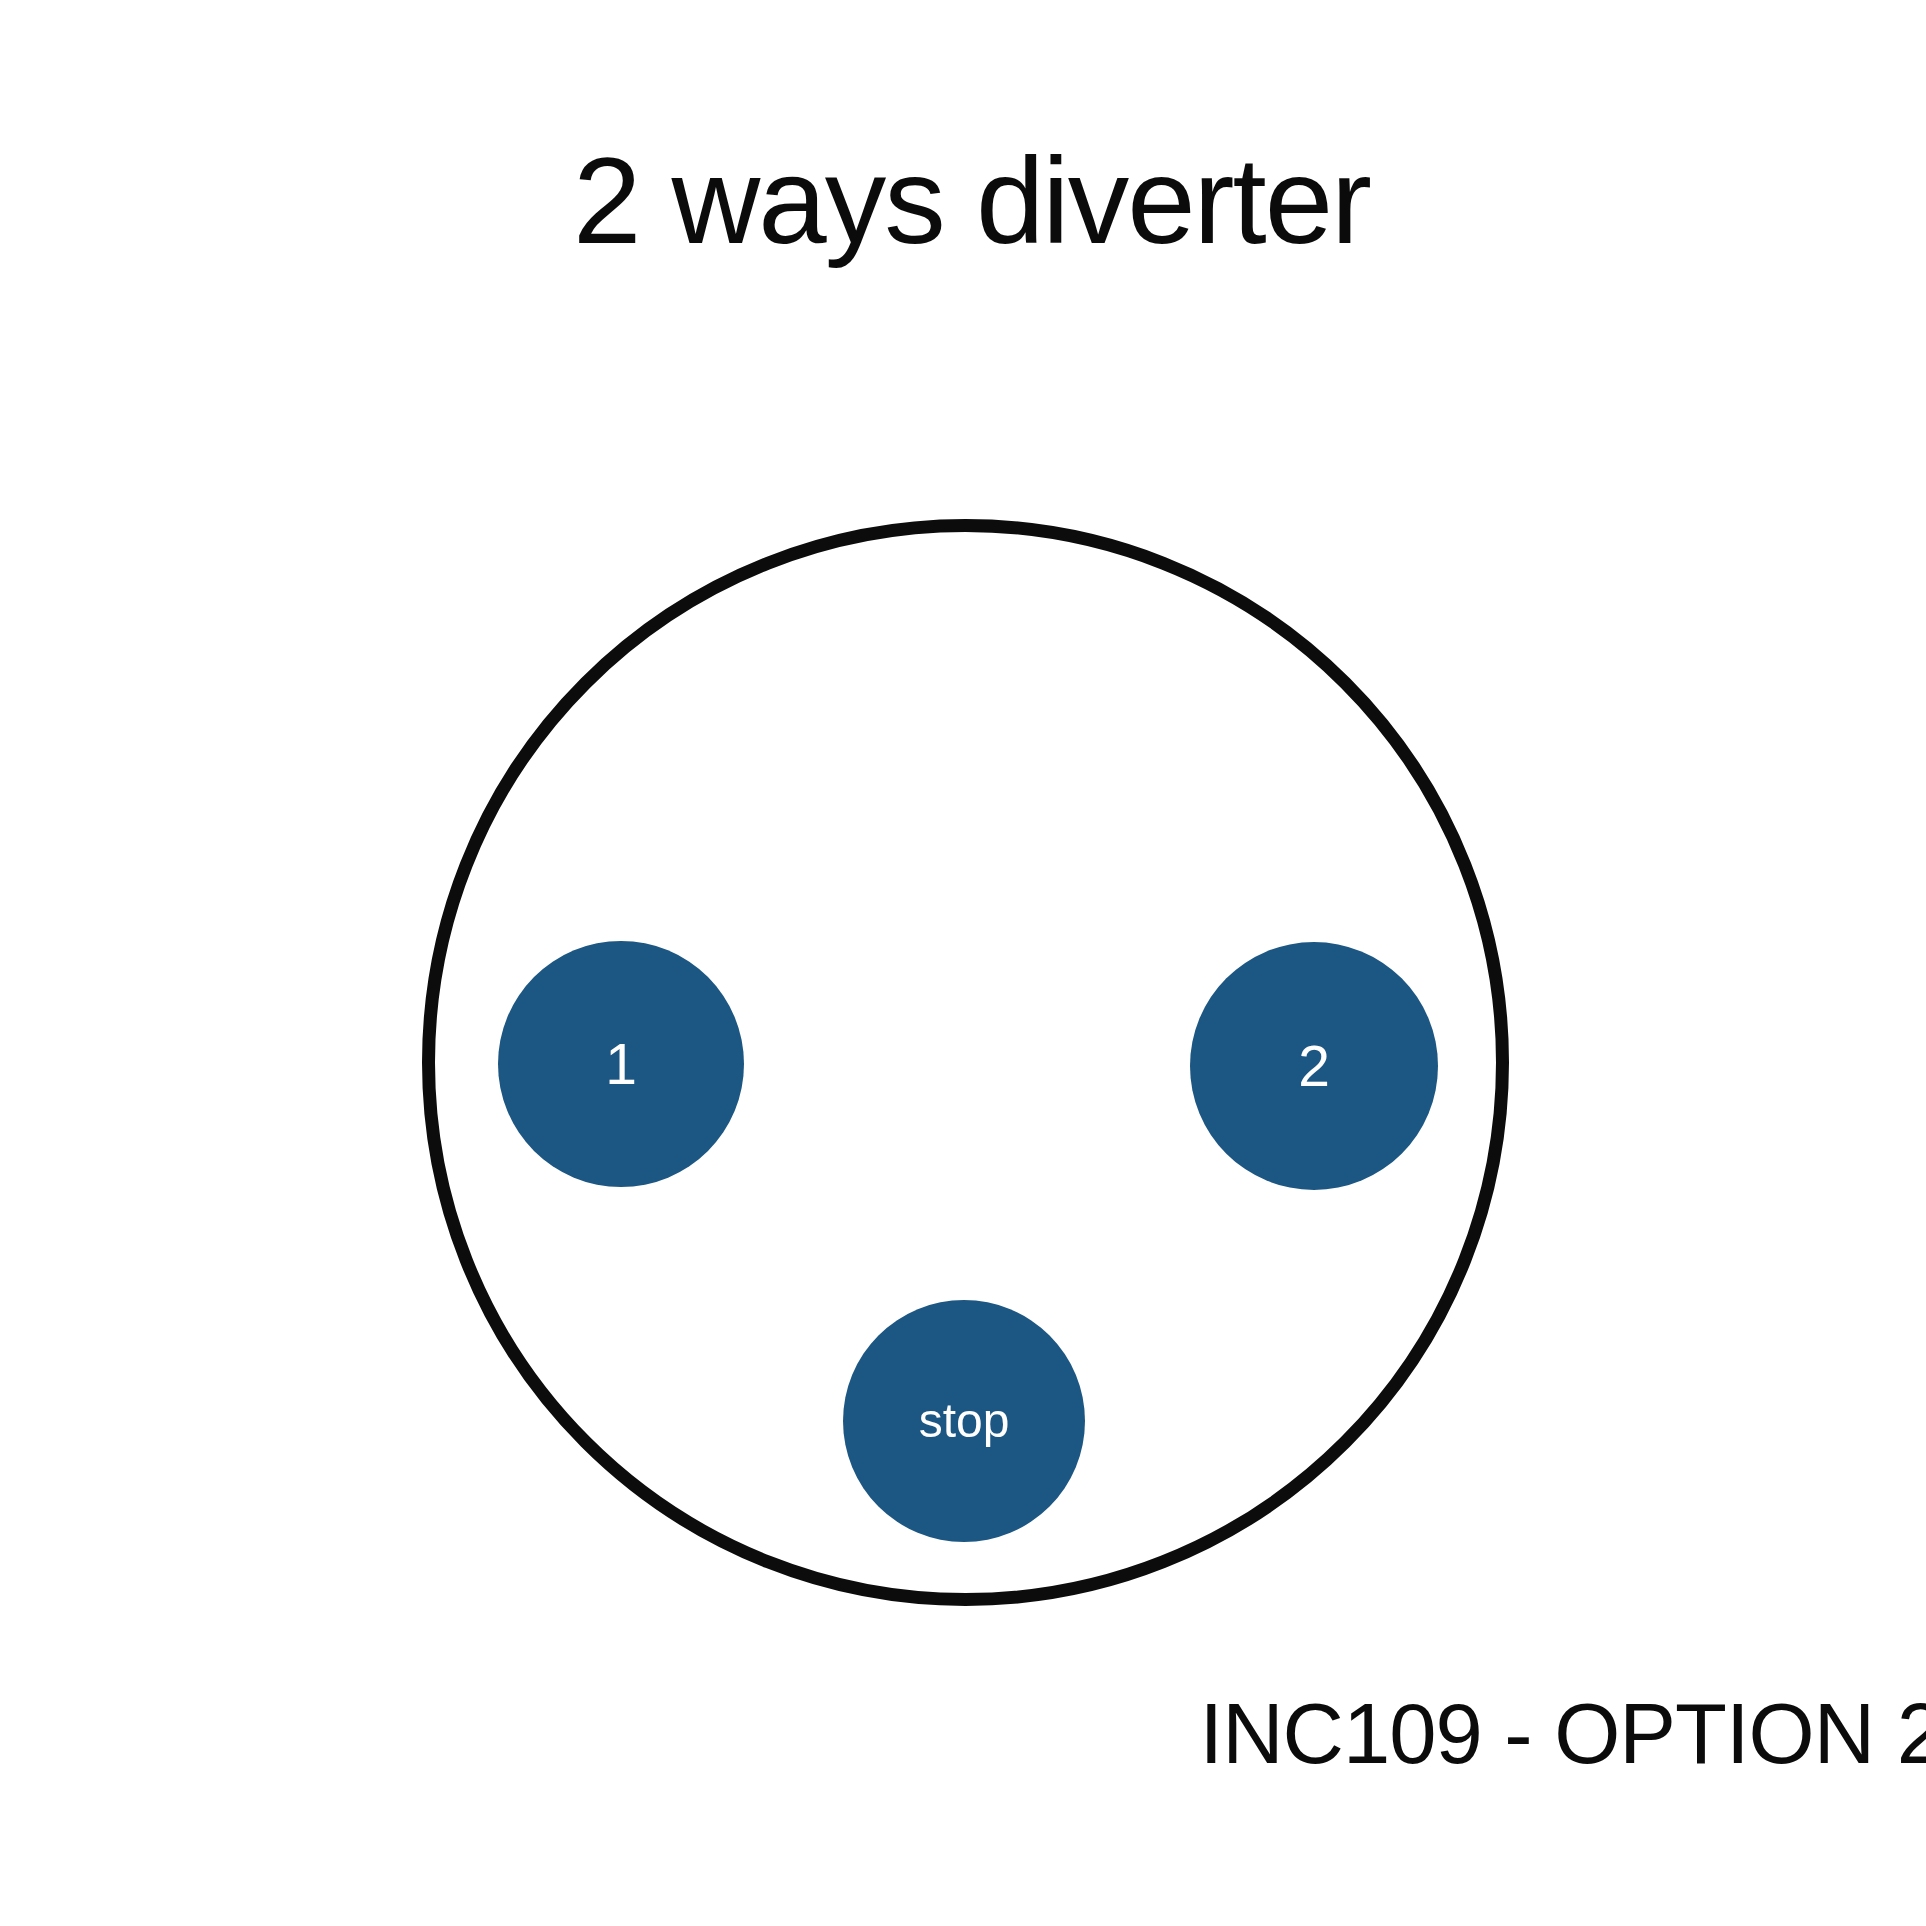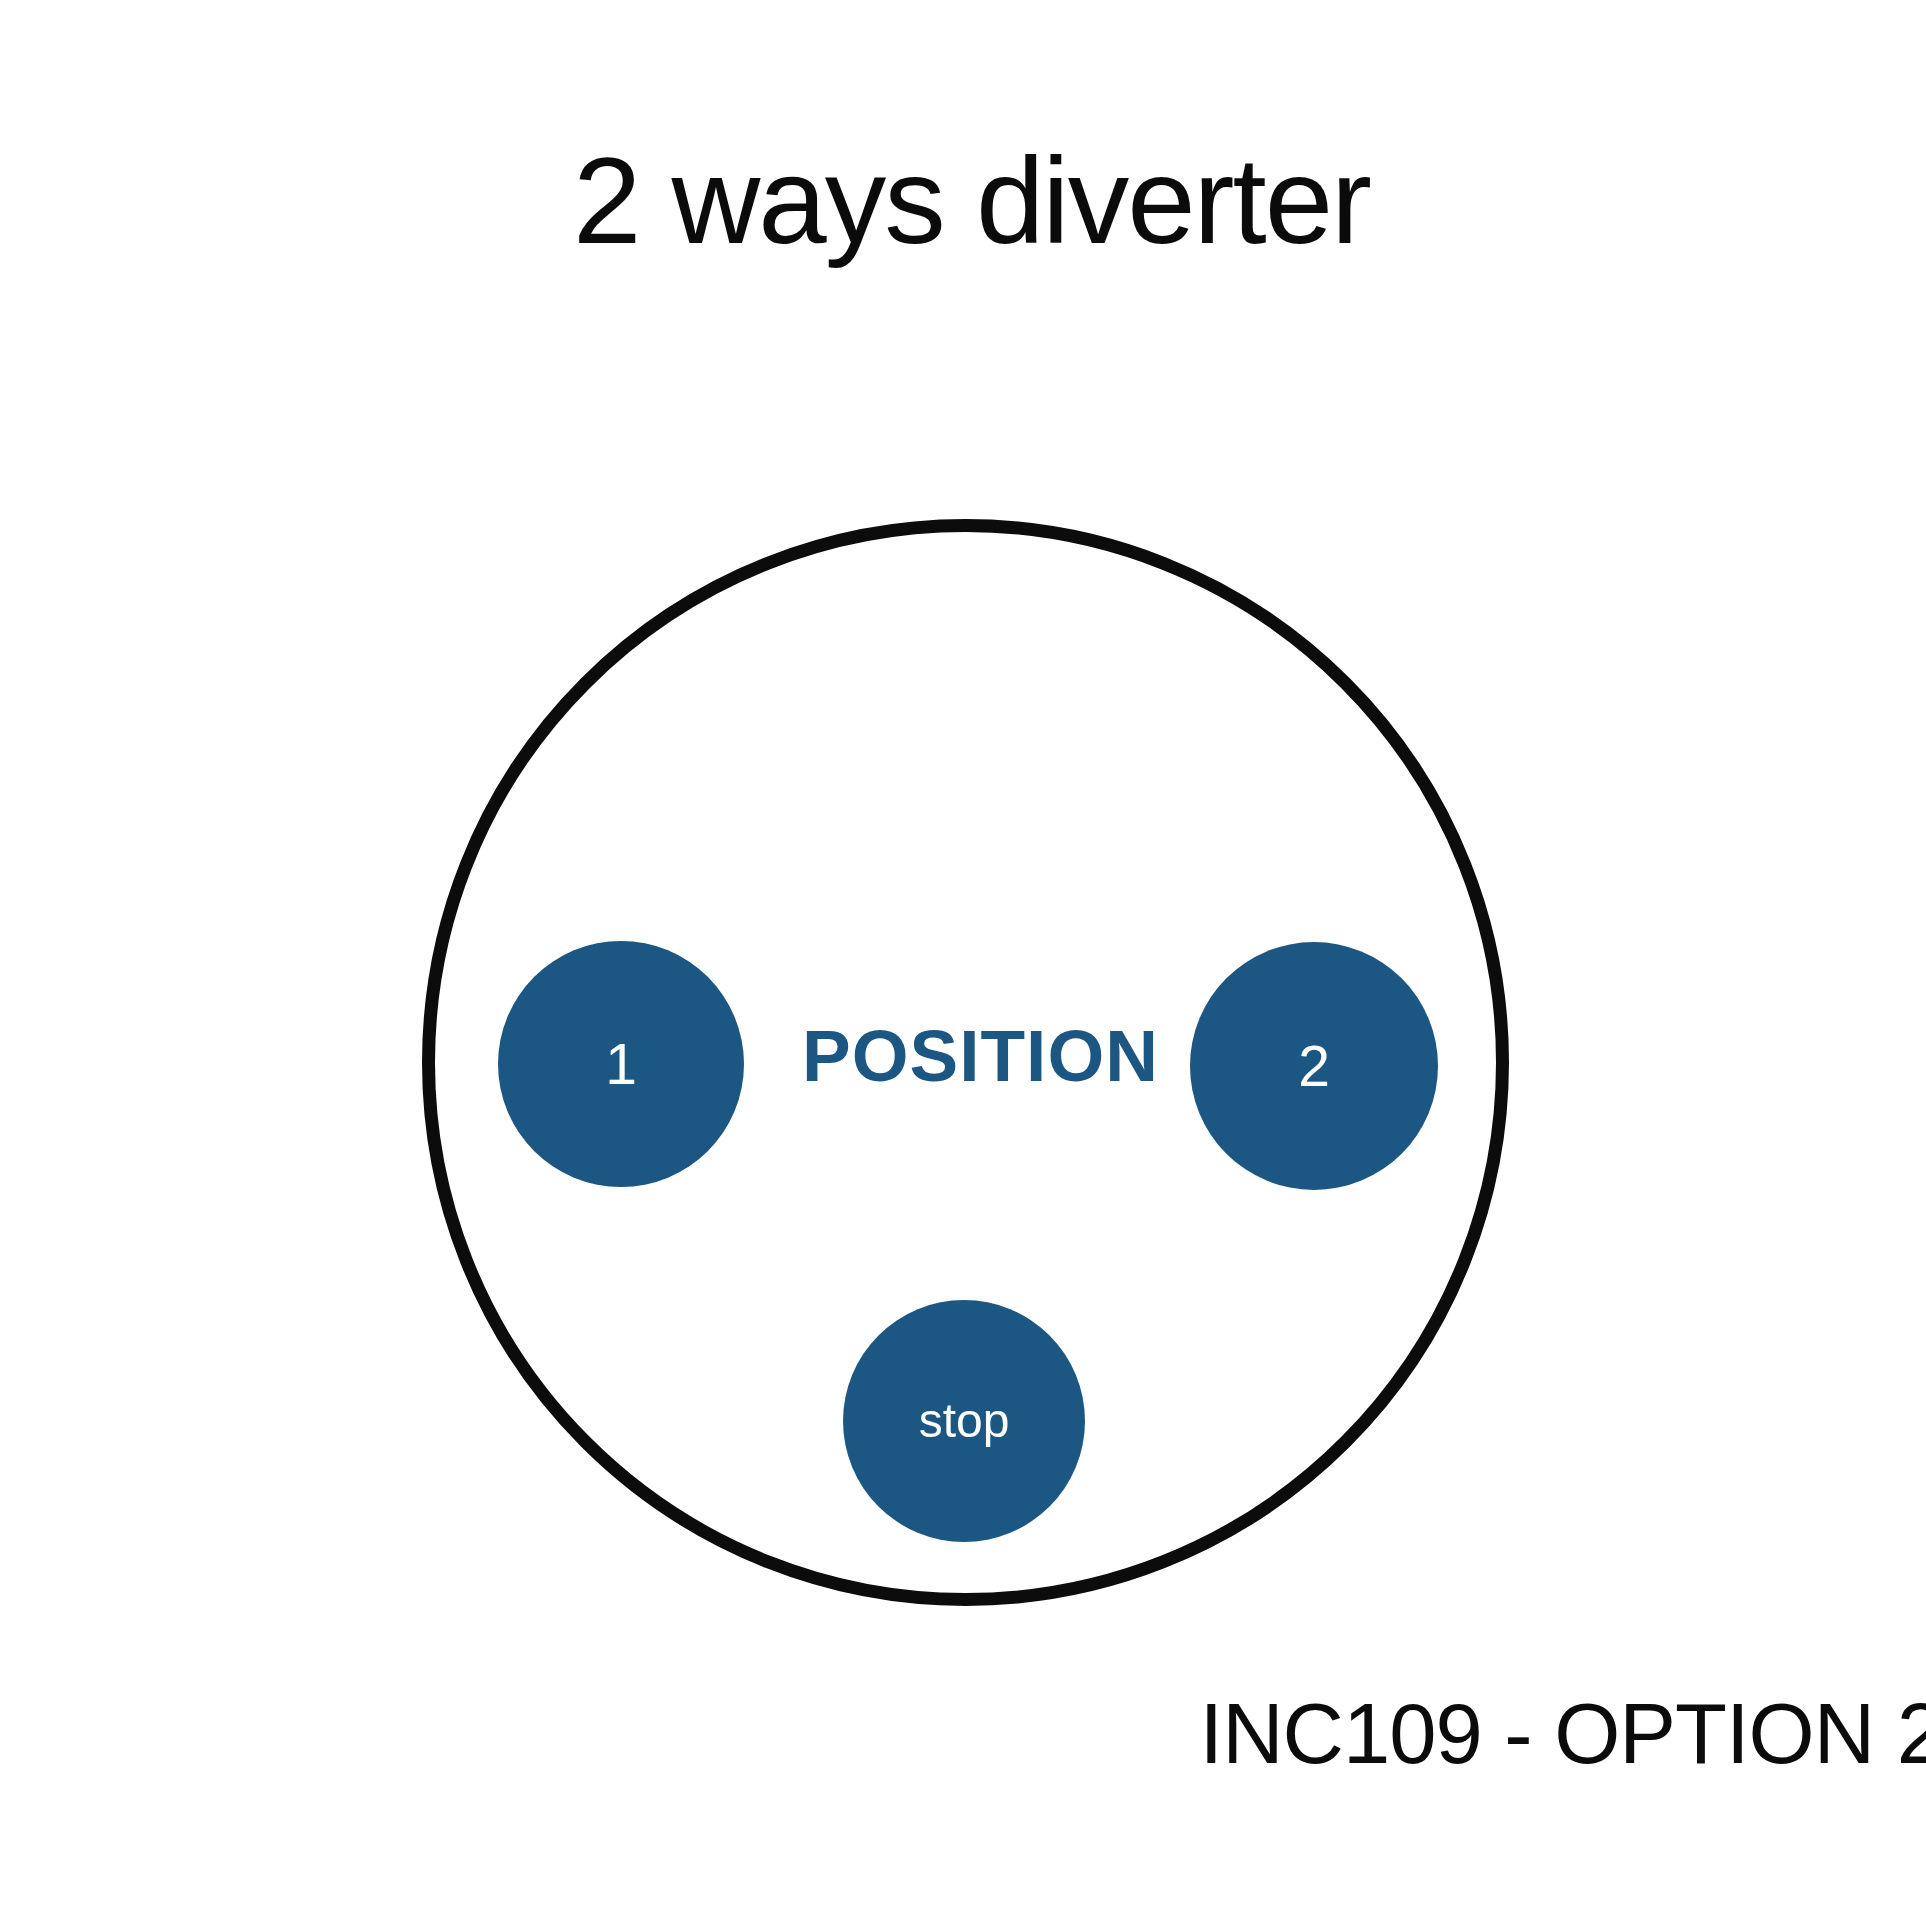--- a/index.html
+++ b/index.html
@@ -104,21 +104,20 @@
 <div class="page">
 
   <h1 class="title">2 ways diverter</h1>
 
   <div class="dial"></div>
 
   <div class="pos pos-1">
     <span>1</span>
   </div>
 
-  <div class="center-label">POSITION</div>
 
   <div class="pos pos-2">
     <span>2</span>
   </div>
 
   <div class="pos pos-stop">
     <span>stop</span>
   </div>
 
   <div class="caption">INC109 - OPTION 2</div>

